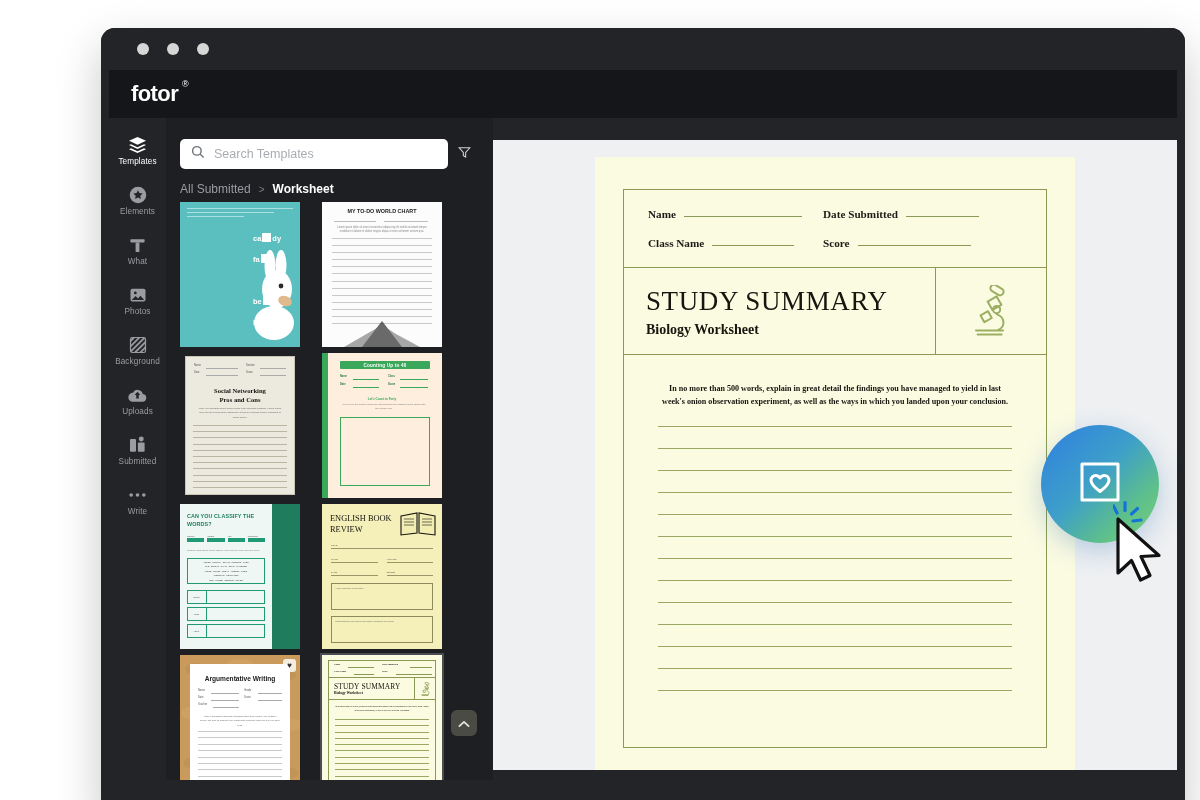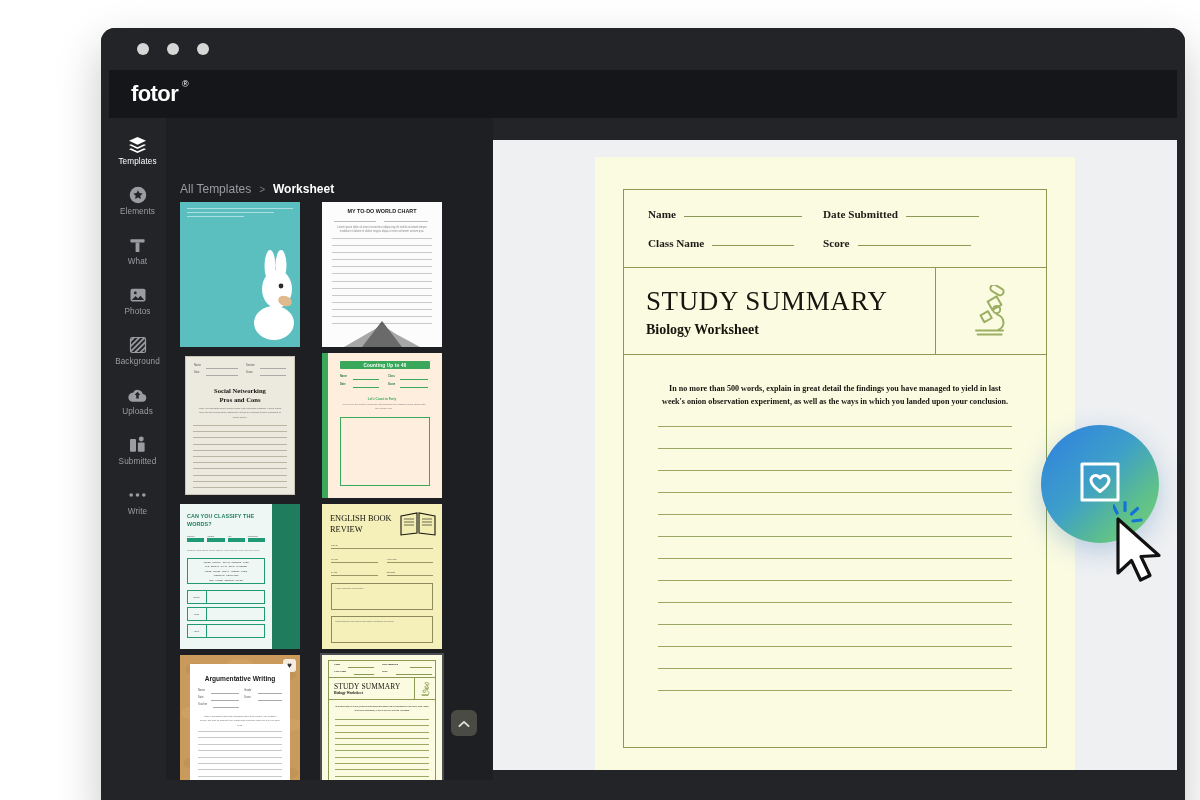--- a/index.html
+++ b/index.html
@@ -219,35 +219,58 @@
             <circle cx="12" cy="3" r="2.3"></circle>
             <circle cx="20" cy="3" r="2.3"></circle>
         </svg>
       </span>
       <span class="rail-lab">Write</span>
     </div>
   </div>
 
   <div id="panel">
 
+    <div id="searchrow">
+      <div id="searchbox">
+        <span>
+          <svg width="14" height="14" viewBox="0 0 20 20" fill="none" stroke="#6f7479" stroke-width="2">
+            <circle cx="8.4" cy="8.4" r="6.1"></circle>
+              <path d="M13 13l5 5"></path>
+          </svg>
+        </span>
+        <input value="" placeholder="Search Templates" style="">
+      </div>
+      <span id="filter-ico">
+        <svg width="13" height="13" viewBox="0 0 18 18" fill="none" stroke="#cfd2d6" stroke-width="1.5">
+          <path d="M1.6 2.4h14.8L10.6 9v6.2L7.4 13.4V9z"></path>
+        </svg>
+      </span>
+    </div>
 
     <div id="crumb">
-      <span class="c1">All Templates</span>
+      <span class="c1">All Submitted</span>
       <span class="sep">&gt;</span>
       <span class="c2">Worksheet</span>
     </div>
 
     <div id="grid">
 
       <div class="thumb">
         <div style="position:absolute;inset:0;background:#5bbfc0"></div>
         <div style="position:absolute;left:7px;top:6px;right:7px;height:9px;">
           <div class="rule" style="top:0;left:0;width:100%;background:rgba(255,255,255,.5)"></div>
           <div class="rule" style="top:4px;left:0;width:82%;background:rgba(255,255,255,.5)"></div>
           <div class="rule" style="top:8px;left:0;width:54%;background:rgba(255,255,255,.5)"></div>
+        </div>
+        <div style="position:absolute;left:73px;top:26px;width:46px;color:#fff;font-size:7.5px;font-weight:700;line-height:21px;">
+          <div>ca<span style="display:inline-block;width:9px;height:9px;background:#fff;vertical-align:-1px;margin:0 1px"></span>dy</div>
+          <div>fa<span style="display:inline-block;width:9px;height:9px;background:#fff;vertical-align:-1px;margin:0 1px"></span></div>
+          <div>&nbsp;</div>
+          <div>be<span style="display:inline-block;width:9px;height:9px;background:#fff;vertical-align:-1px;margin:0 1px"></span></div>
+          <div>b<span style="display:inline-block;width:9px;height:9px;background:#fff;vertical-align:-1px;margin:0 1px"></span>d</div>
         </div>
         <svg style="position:absolute;right:-2px;bottom:6px" width="52" height="92" viewBox="0 0 52 92">
           <ellipse cx="24" cy="74" rx="20" ry="17" fill="#fff"></ellipse>
           <ellipse cx="27" cy="40" rx="15" ry="19" fill="#fff"></ellipse>
           <ellipse cx="20" cy="17" rx="5.5" ry="16" fill="#fff"></ellipse>
           <ellipse cx="31" cy="16" rx="5.5" ry="15" fill="#fff"></ellipse>
           <circle cx="31" cy="37" r="2.4" fill="#2b2b2b"></circle>
           <ellipse cx="35" cy="52" rx="7" ry="5" fill="#e0b98c" transform="rotate(20 35 52)"></ellipse>
         </svg>
       </div>

